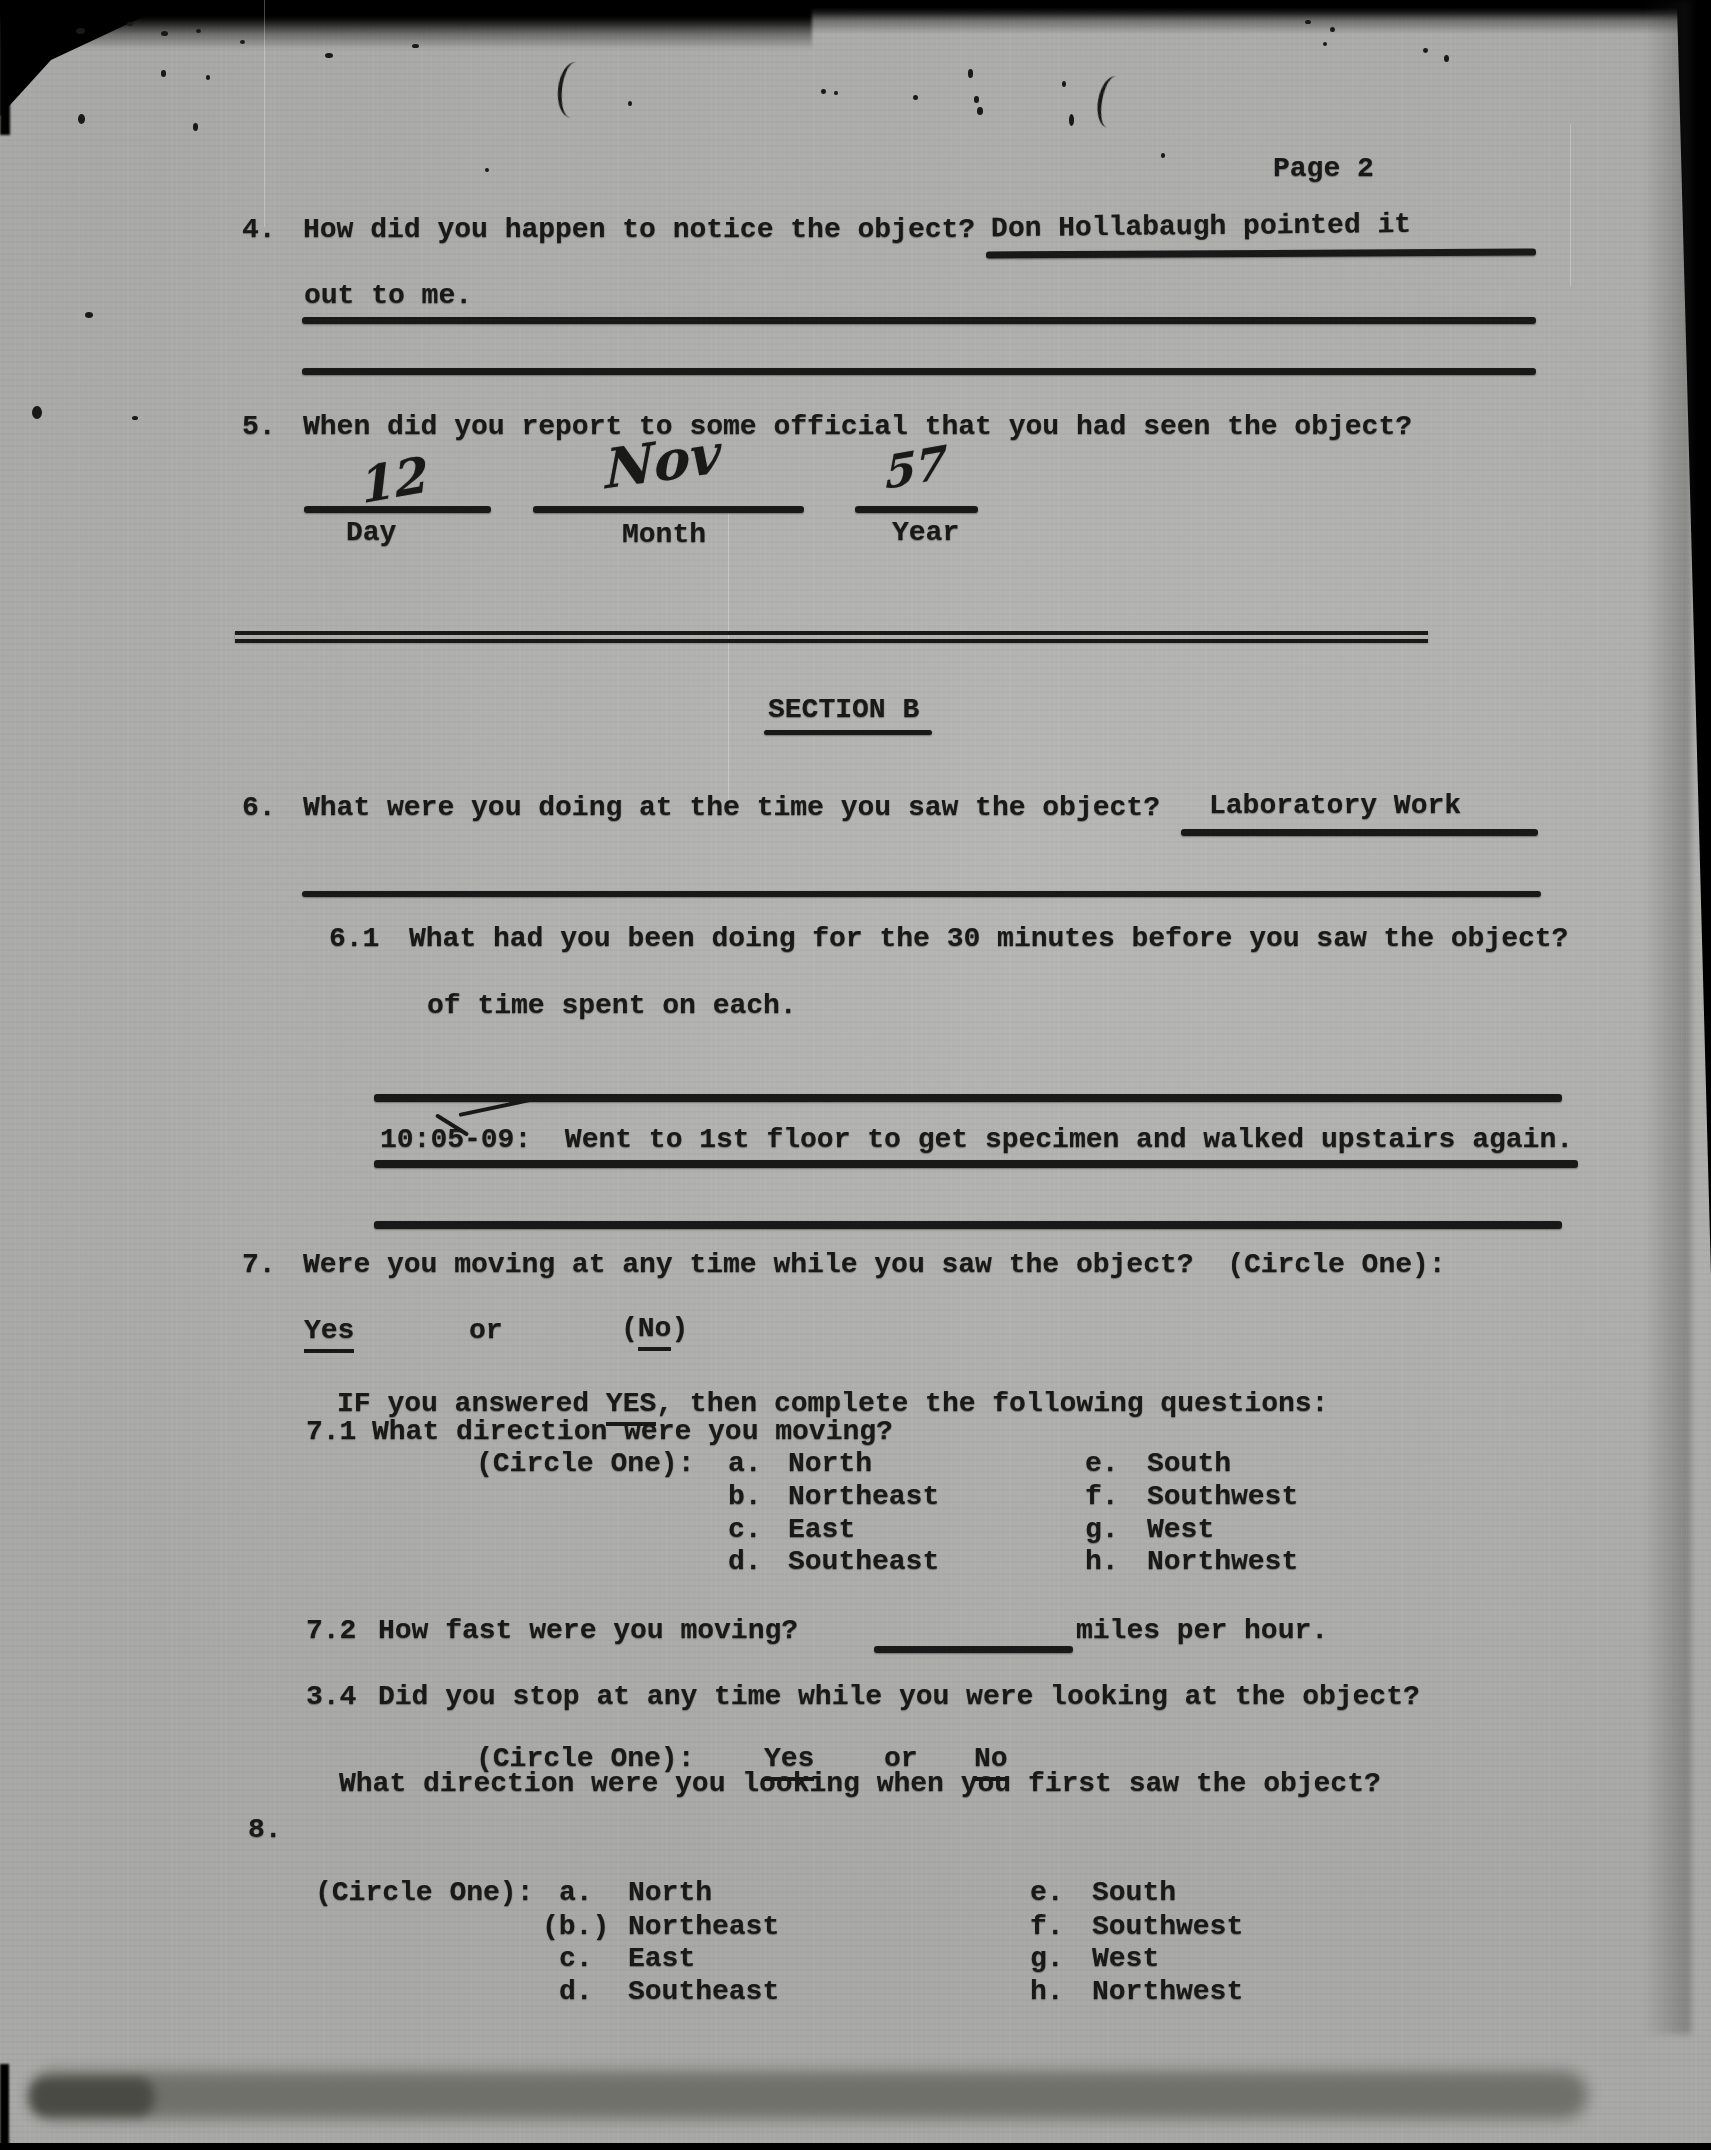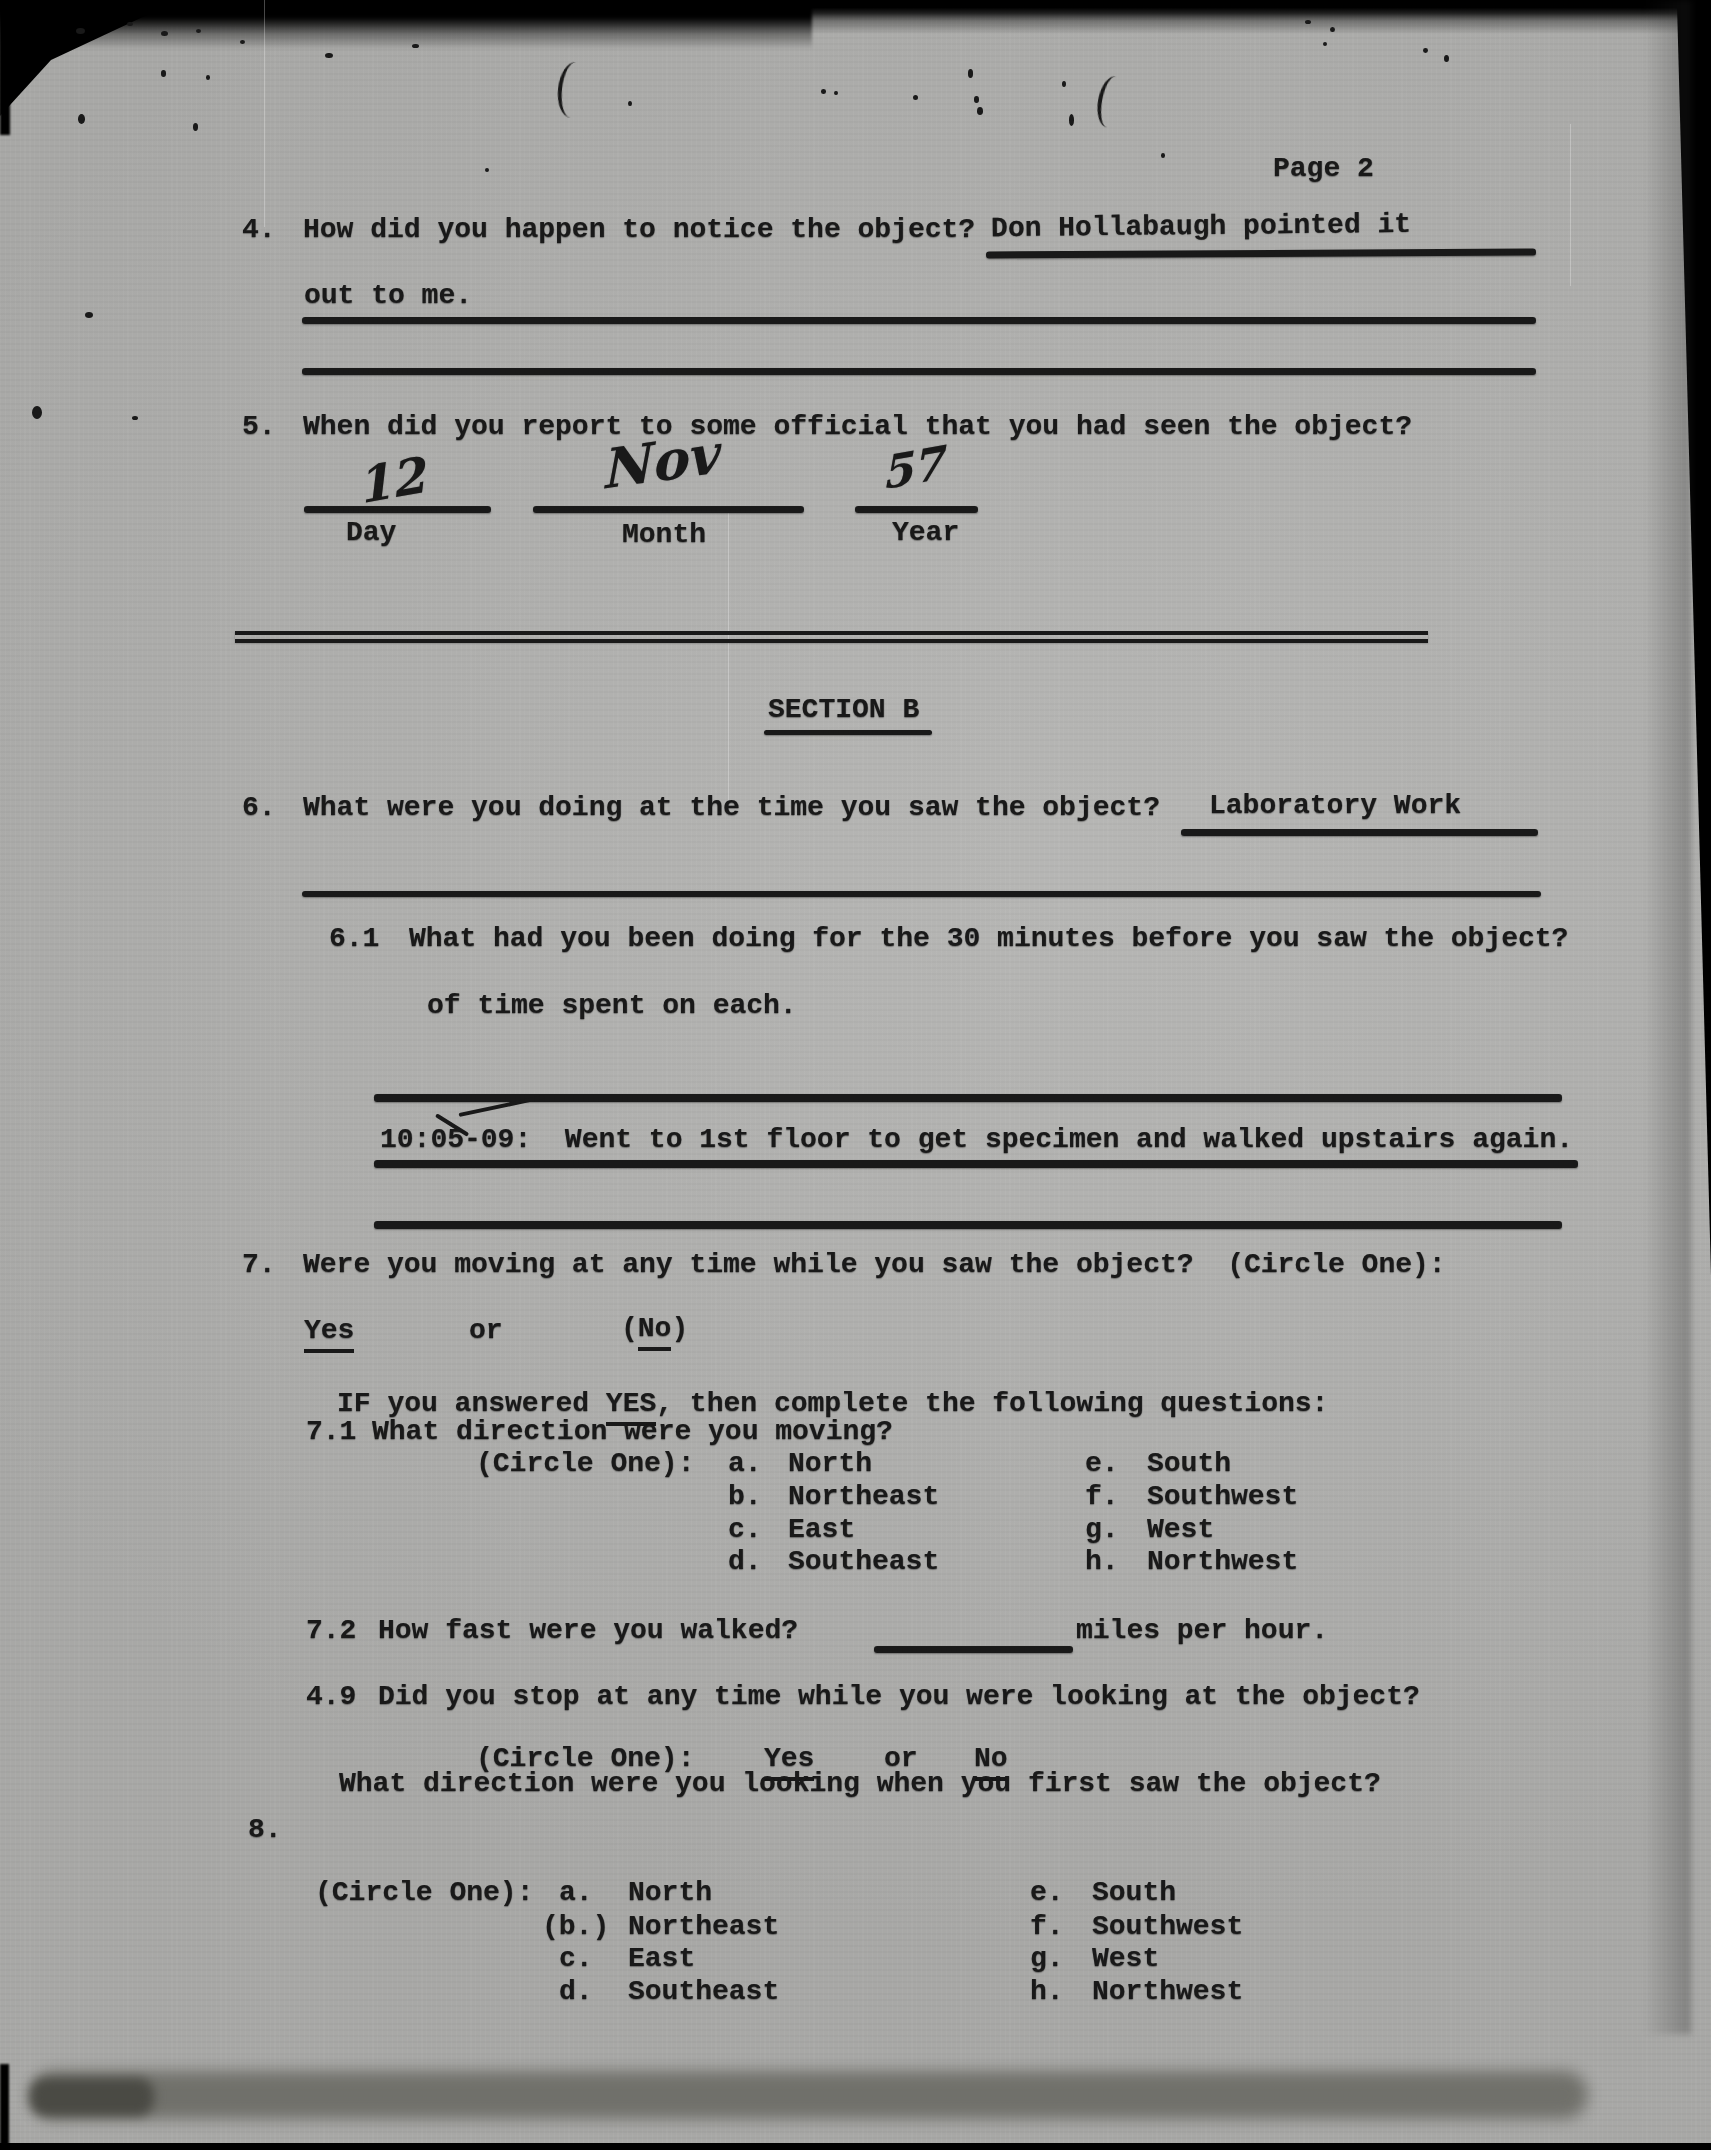--- a/index.html
+++ b/index.html
@@ -198,25 +198,25 @@
   <div class="t" style="left:788px;top:1514px;">East</div>
   <div class="t" style="left:1085px;top:1514px;">g.</div>
   <div class="t" style="left:1147px;top:1514px;">West</div>
 
   <div class="t" style="left:728px;top:1546px;">d.</div>
   <div class="t" style="left:788px;top:1546px;">Southeast</div>
   <div class="t" style="left:1085px;top:1546px;">h.</div>
   <div class="t" style="left:1147px;top:1546px;">Northwest</div>
 
   <div class="t" style="left:306px;top:1615px;">7.2</div>
-  <div class="t" style="left:378px;top:1615px;">How fast were you walked?</div>
+  <div class="t" style="left:378px;top:1615px;">How fast were you moving?</div>
   <div class="line" style="left:874px;top:1646px;width:199px;height:6.5px;"></div>
   <div class="t" style="left:1076px;top:1615px;">miles per hour.</div>
 
-  <div class="t" style="left:306px;top:1681px;">4.9</div>
+  <div class="t" style="left:306px;top:1681px;">3.4</div>
   <div class="t" style="left:378px;top:1681px;">Did you stop at any time while you were looking at the object?</div>
   <div class="t" style="left:476px;top:1743px;">(Circle One):</div>
   <div class="t" style="left:764px;top:1743px;"><span class="u">Yes</span></div>
   <div class="t" style="left:884px;top:1743px;">or</div>
   <div class="t" style="left:974px;top:1743px;"><span class="u">No</span></div>
 
   <div class="t" style="left:248px;top:1814px;">8.</div>
   <div class="t" style="left:315px;top:1768px;margin-left:24px;">What direction were you looking when you first saw the object?</div>
   <div class="t" style="left:315px;top:1877px;">(Circle One):</div>
 

